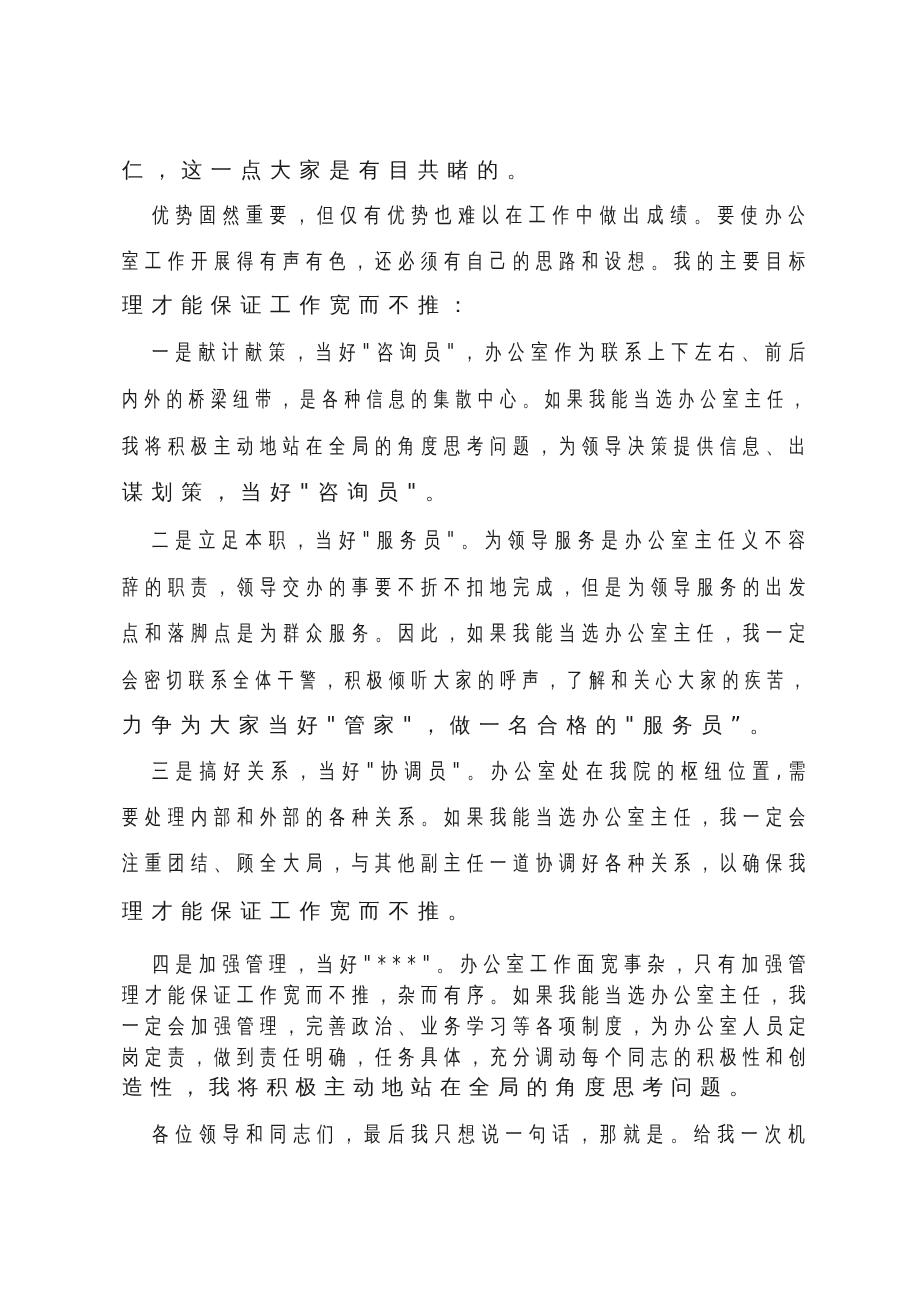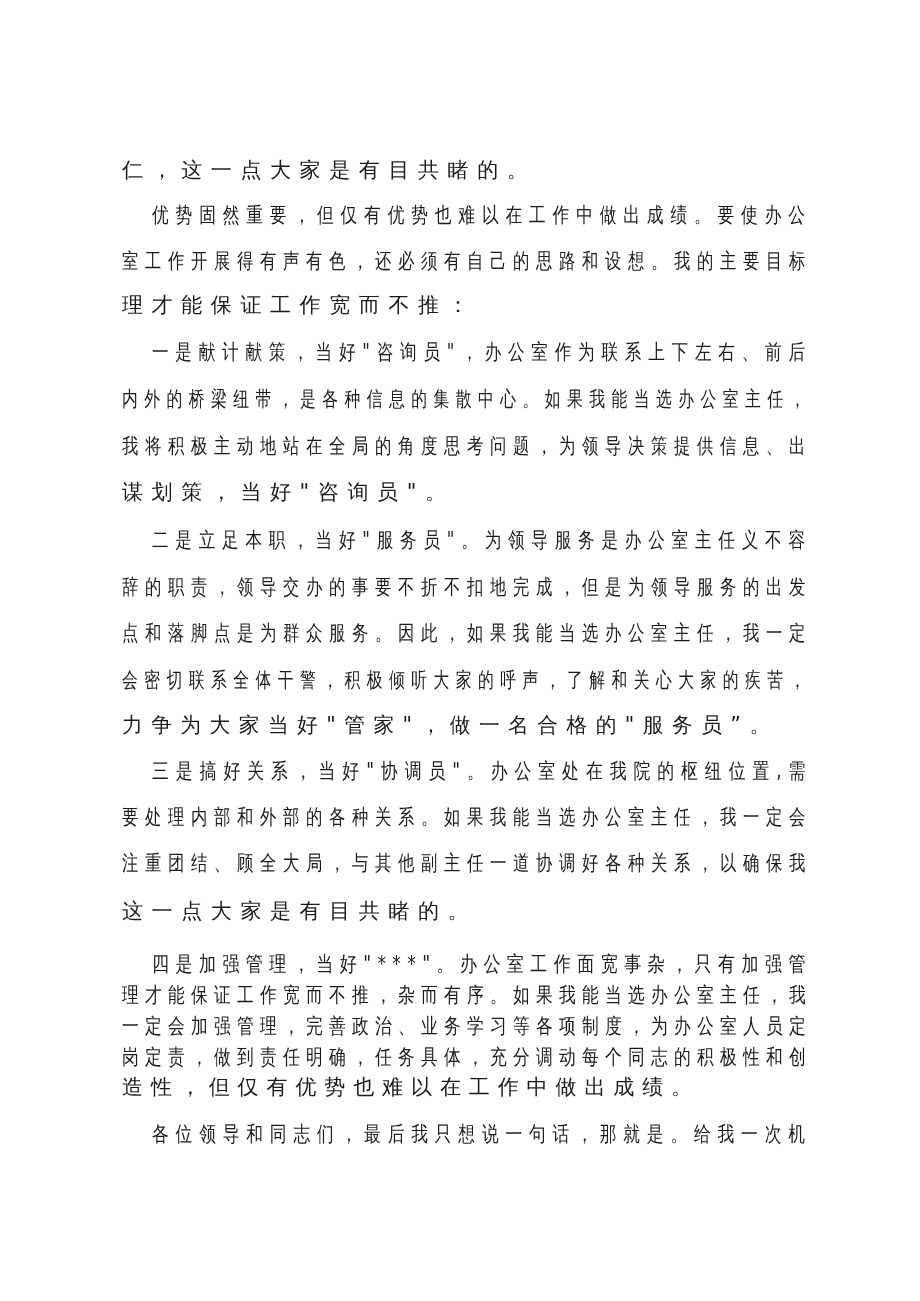--- a/index.html
+++ b/index.html
@@ -62,28 +62,28 @@
     <div class="line" style="top: 572px; transform: scaleX(0.777);">辞的职责，领导交办的事要不折不扣地完成，但是为领导服务的出发</div>
     <div class="line" style="top: 618px; transform: scaleX(0.777);">点和落脚点是为群众服务。因此，如果我能当选办公室主任，我一定</div>
     <div class="line" style="top: 665px; transform: scaleX(0.7516);">会密切联系全体干警，积极倾听大家的呼声，了解和关心大家的疾苦，</div>
     <div class="line" style="top: 710px; transform: scaleX(0.9857);">力争为大家当好"管家"，做一名合格的"服务员”。</div>
   </div>
 
   <div>
     <div class="line indent" style="top: 756px; transform: scaleX(0.8039);">三是搞好关系，当好"协调员"。办公室处在我院的枢纽位置,需</div>
     <div class="line" style="top: 802px; transform: scaleX(0.777);">要处理内部和外部的各种关系。如果我能当选办公室主任，我一定会</div>
     <div class="line" style="top: 848px; transform: scaleX(0.777);">注重团结、顾全大局，与其他副主任一道协调好各种关系，以确保我</div>
-    <div class="line" style="top:896px">这一点大家是有目共睹的。</div>
+    <div class="line" style="top:896px">理才能保证工作宽而不推。</div>
   </div>
 
   <div>
     <div class="line indent tight" style="top: 949px; transform: scaleX(0.8118);">四是加强管理，当好"***"。办公室工作面宽事杂，只有加强管</div>
     <div class="line tight" style="top: 980px; transform: scaleX(0.7958);">理才能保证工作宽而不推，杂而有序。如果我能当选办公室主任，我</div>
     <div class="line tight" style="top: 1011px; transform: scaleX(0.7958);">一定会加强管理，完善政治、业务学习等各项制度，为办公室人员定</div>
     <div class="line tight" style="top: 1042px; transform: scaleX(0.7958);">岗定责，做到责任明确，任务具体，充分调动每个同志的积极性和创</div>
-    <div class="line tight" style="top:1072px">造性，但仅有优势也难以在工作中做出成绩。</div>
+    <div class="line tight" style="top:1072px">造性，我将积极主动地站在全局的角度思考问题。</div>
   </div>
 
   <div>
     <div class="line indent" style="top: 1119px; transform: scaleX(0.7961);">各位领导和同志们，最后我只想说一句话，那就是。给我一次机</div>
   </div>
 
 </div>
 
 </body></html>

